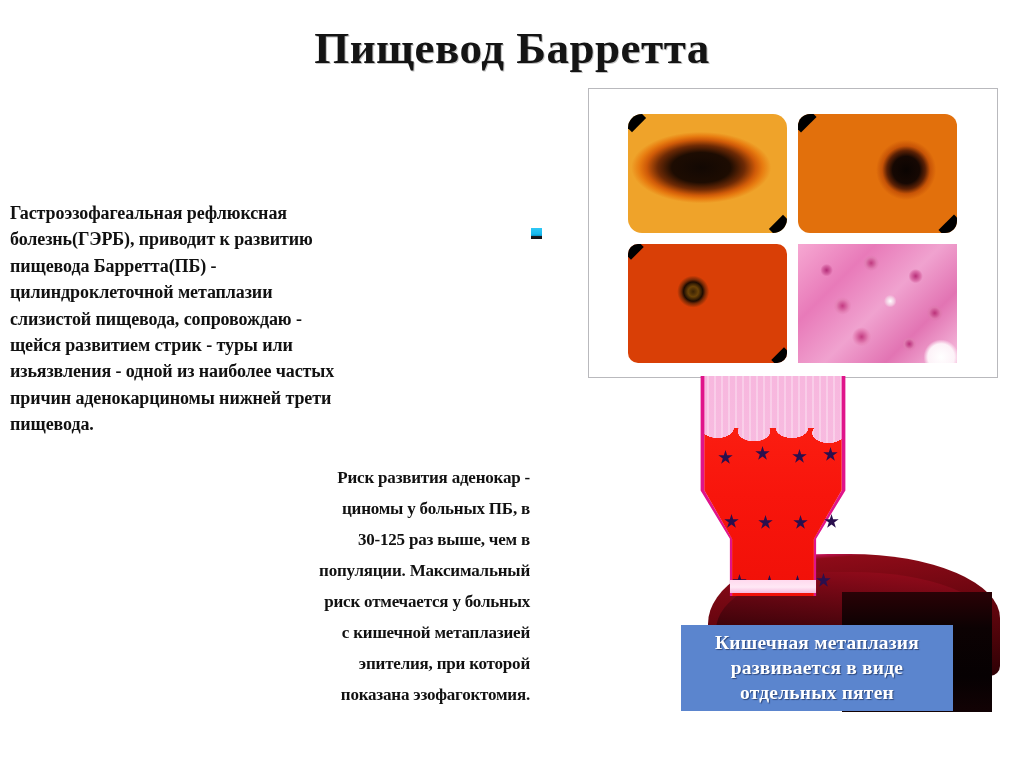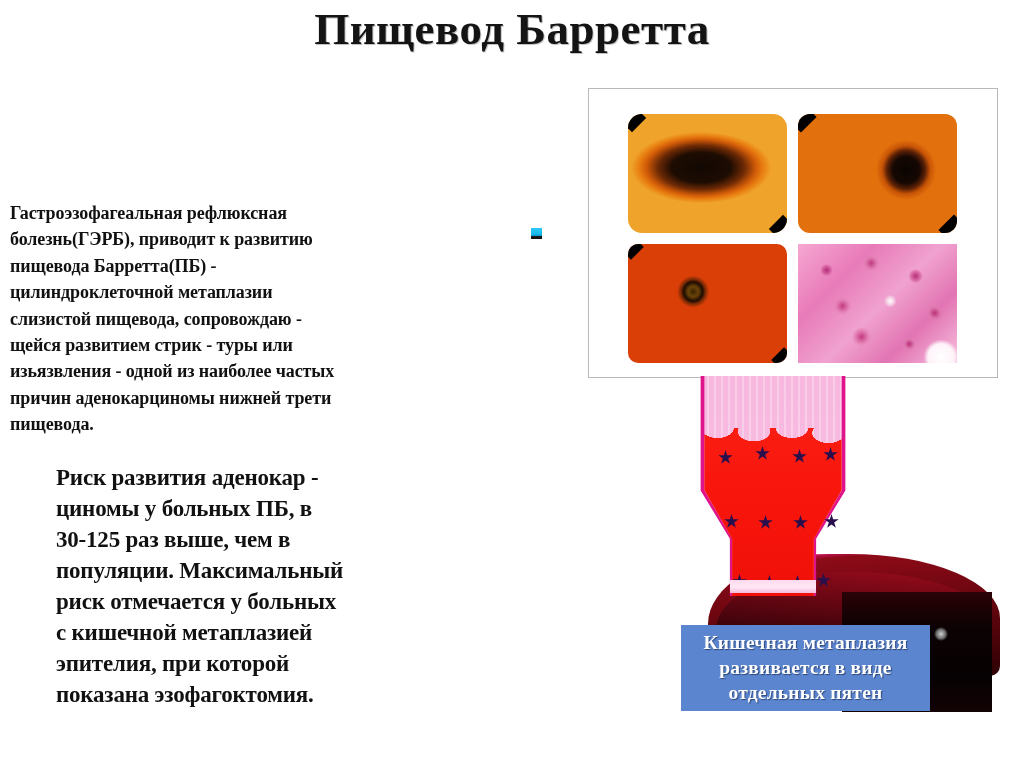--- a/index.html
+++ b/index.html
@@ -17,21 +17,21 @@
     width: 1024px;
     height: 767px;
     background: #ffffff;
     overflow: hidden;
   }
 
   
   .slide-title {
     position: absolute;
     left: 0;
-    top: 3px;
+    top: 22px;
     width: 1024px;
     text-align: center;
     font-family: "Liberation Serif", "DejaVu Serif", serif;
     font-weight: bold;
     font-size: 45px;
     letter-spacing: 0.5px;
     color: #141414;
     text-shadow: 1px 1px 0 rgba(120,120,120,0.45);
     white-space: nowrap;
   }
@@ -47,26 +47,27 @@
     font-size: 18px;
     font-weight: bold;
     line-height: 26.4px;
     color: #111111;
     white-space: pre-line;
     letter-spacing: -0.1px;
   }
   .para-2 {
     margin-top: 24px;
     margin-left: 46px;
-    font-size: 23px;
+    font-size: 17px;
     font-weight: bold;
     line-height: 31px;
     color: #111111;
     white-space: pre-line;
     letter-spacing: -0.2px;
+    text-align: right;
   }
 
   
   .bullet-square {
     position: absolute;
     left: 531px;
     top: 228px;
     width: 11px;
     height: 11px;
     background: linear-gradient(#2fc8f5 0%, #18b9ee 55%, #0b93c4 72%, #1c1c22 74%, #101014 100%);
@@ -268,21 +269,21 @@
     width: 86px;
     height: 13px;
     background: linear-gradient(#ffd9ee 0%, #ffe8f5 55%, #f6b9dc 100%);
   }
 
   
   .caption-box {
     position: absolute;
     left: 681px;
     top: 625px;
-    width: 249px;
+    width: 272px;
     height: 86px;
     background: #5b85ce;
     display: flex;
     align-items: center;
     justify-content: center;
     box-sizing: border-box;
     padding: 2px 6px 4px;
   }
   .caption-text {
     font-family: "Liberation Serif", "DejaVu Serif", serif;

